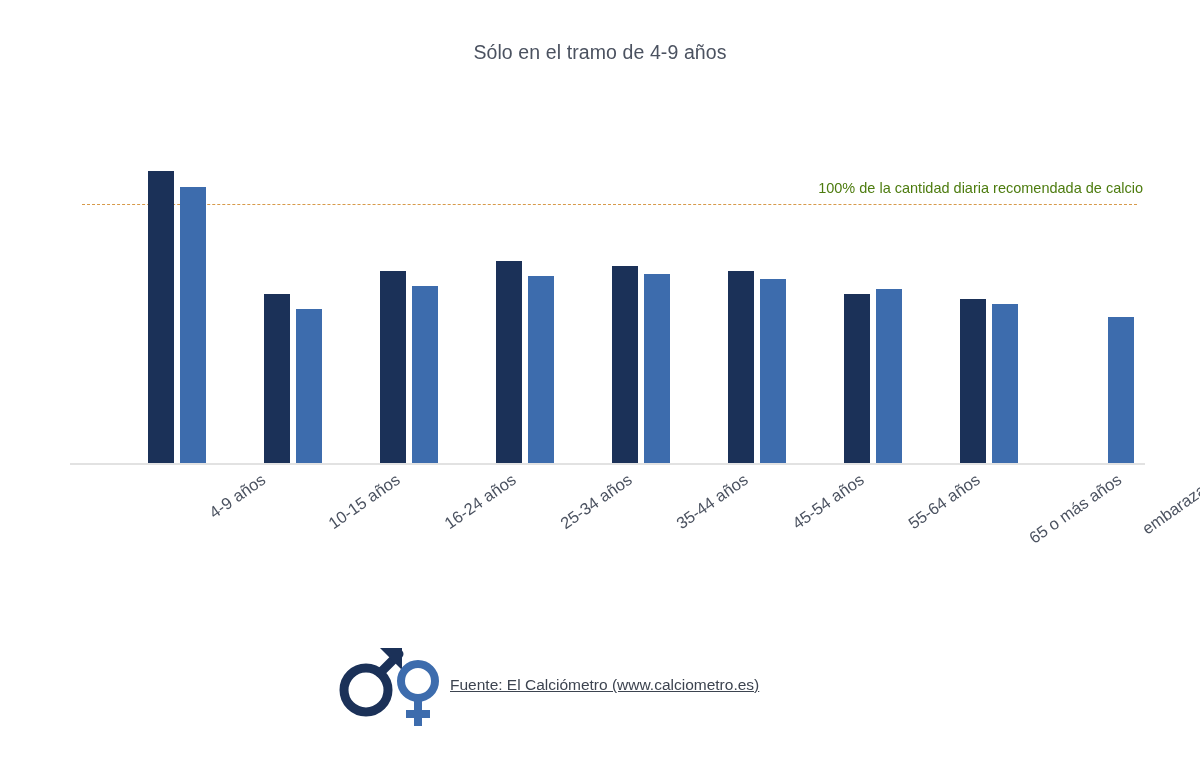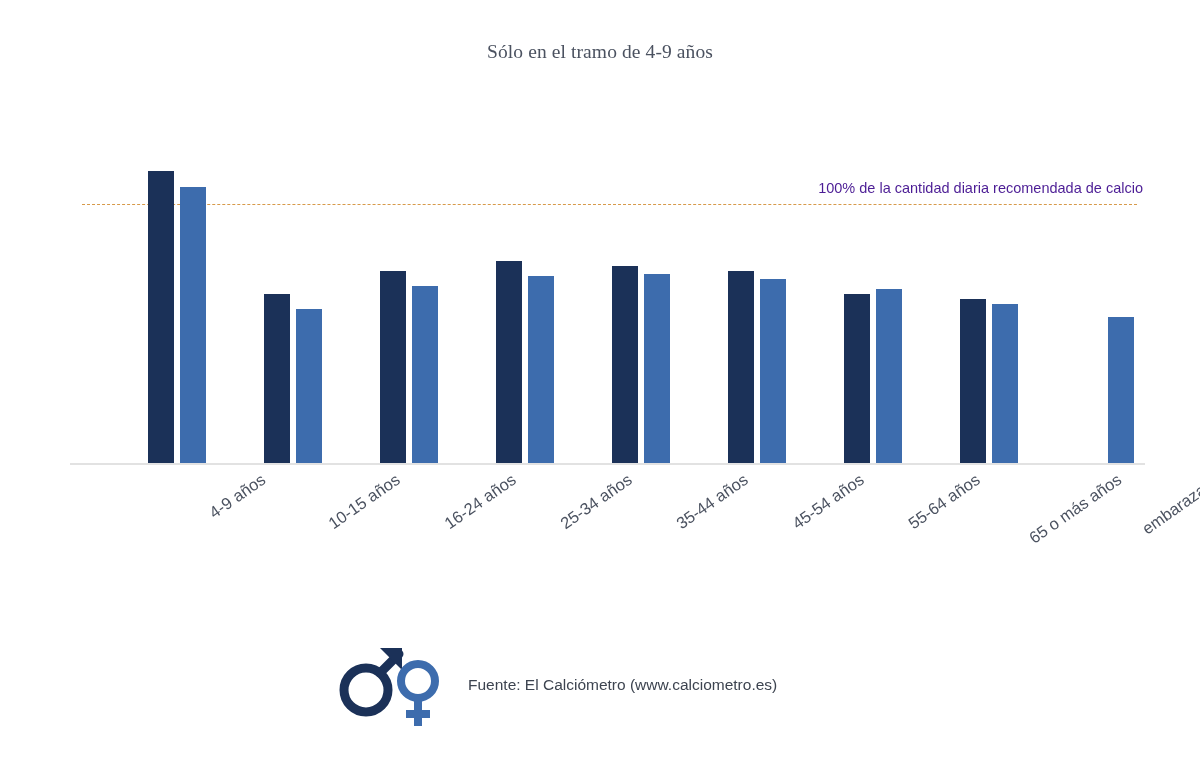--- a/index.html
+++ b/index.html
@@ -16,21 +16,20 @@
     overflow: hidden;
   }
 
   
   .title-block {
     position: absolute;
     top: 38px;
     left: 0;
     width: 1200px;
     text-align: center;
-    font-family: Liberation Serif, serif;
   }
   .title-line {
     font-size: 19.5px;
     line-height: 28px;
     color: #4b5260;
     letter-spacing: 0.1px;
   }
 
   
   .chart-area {
@@ -59,21 +58,21 @@
     position: absolute;
     left: 12px;
     width: 1055px;
     height: 0;
     border-top: 1px dashed #d79a4a;
   }
   .ref-label {
     position: absolute;
     right: 2px;
     font-size: 14.5px;
-    color: #4c1d95;
+    color: #4d7c0f;
     white-space: nowrap;
   }
 
   .group {
     position: absolute;
     bottom: 2px;
     height: 320px;
   }
   .bar {
     position: absolute;
@@ -102,21 +101,21 @@
     text-align: right;
   }
 
   
   .footer {
     position: absolute;
     left: 330px;
     top: 640px;
     display: flex;
     align-items: center;
-    gap: 18px;
+    text-decoration: underline;
   }
   .gender-icons {
     width: 120px;
     height: 90px;
     position: relative;
   }
   .source-text {
     font-size: 15.5px;
     line-height: 26px;
     color: #3d4450;

